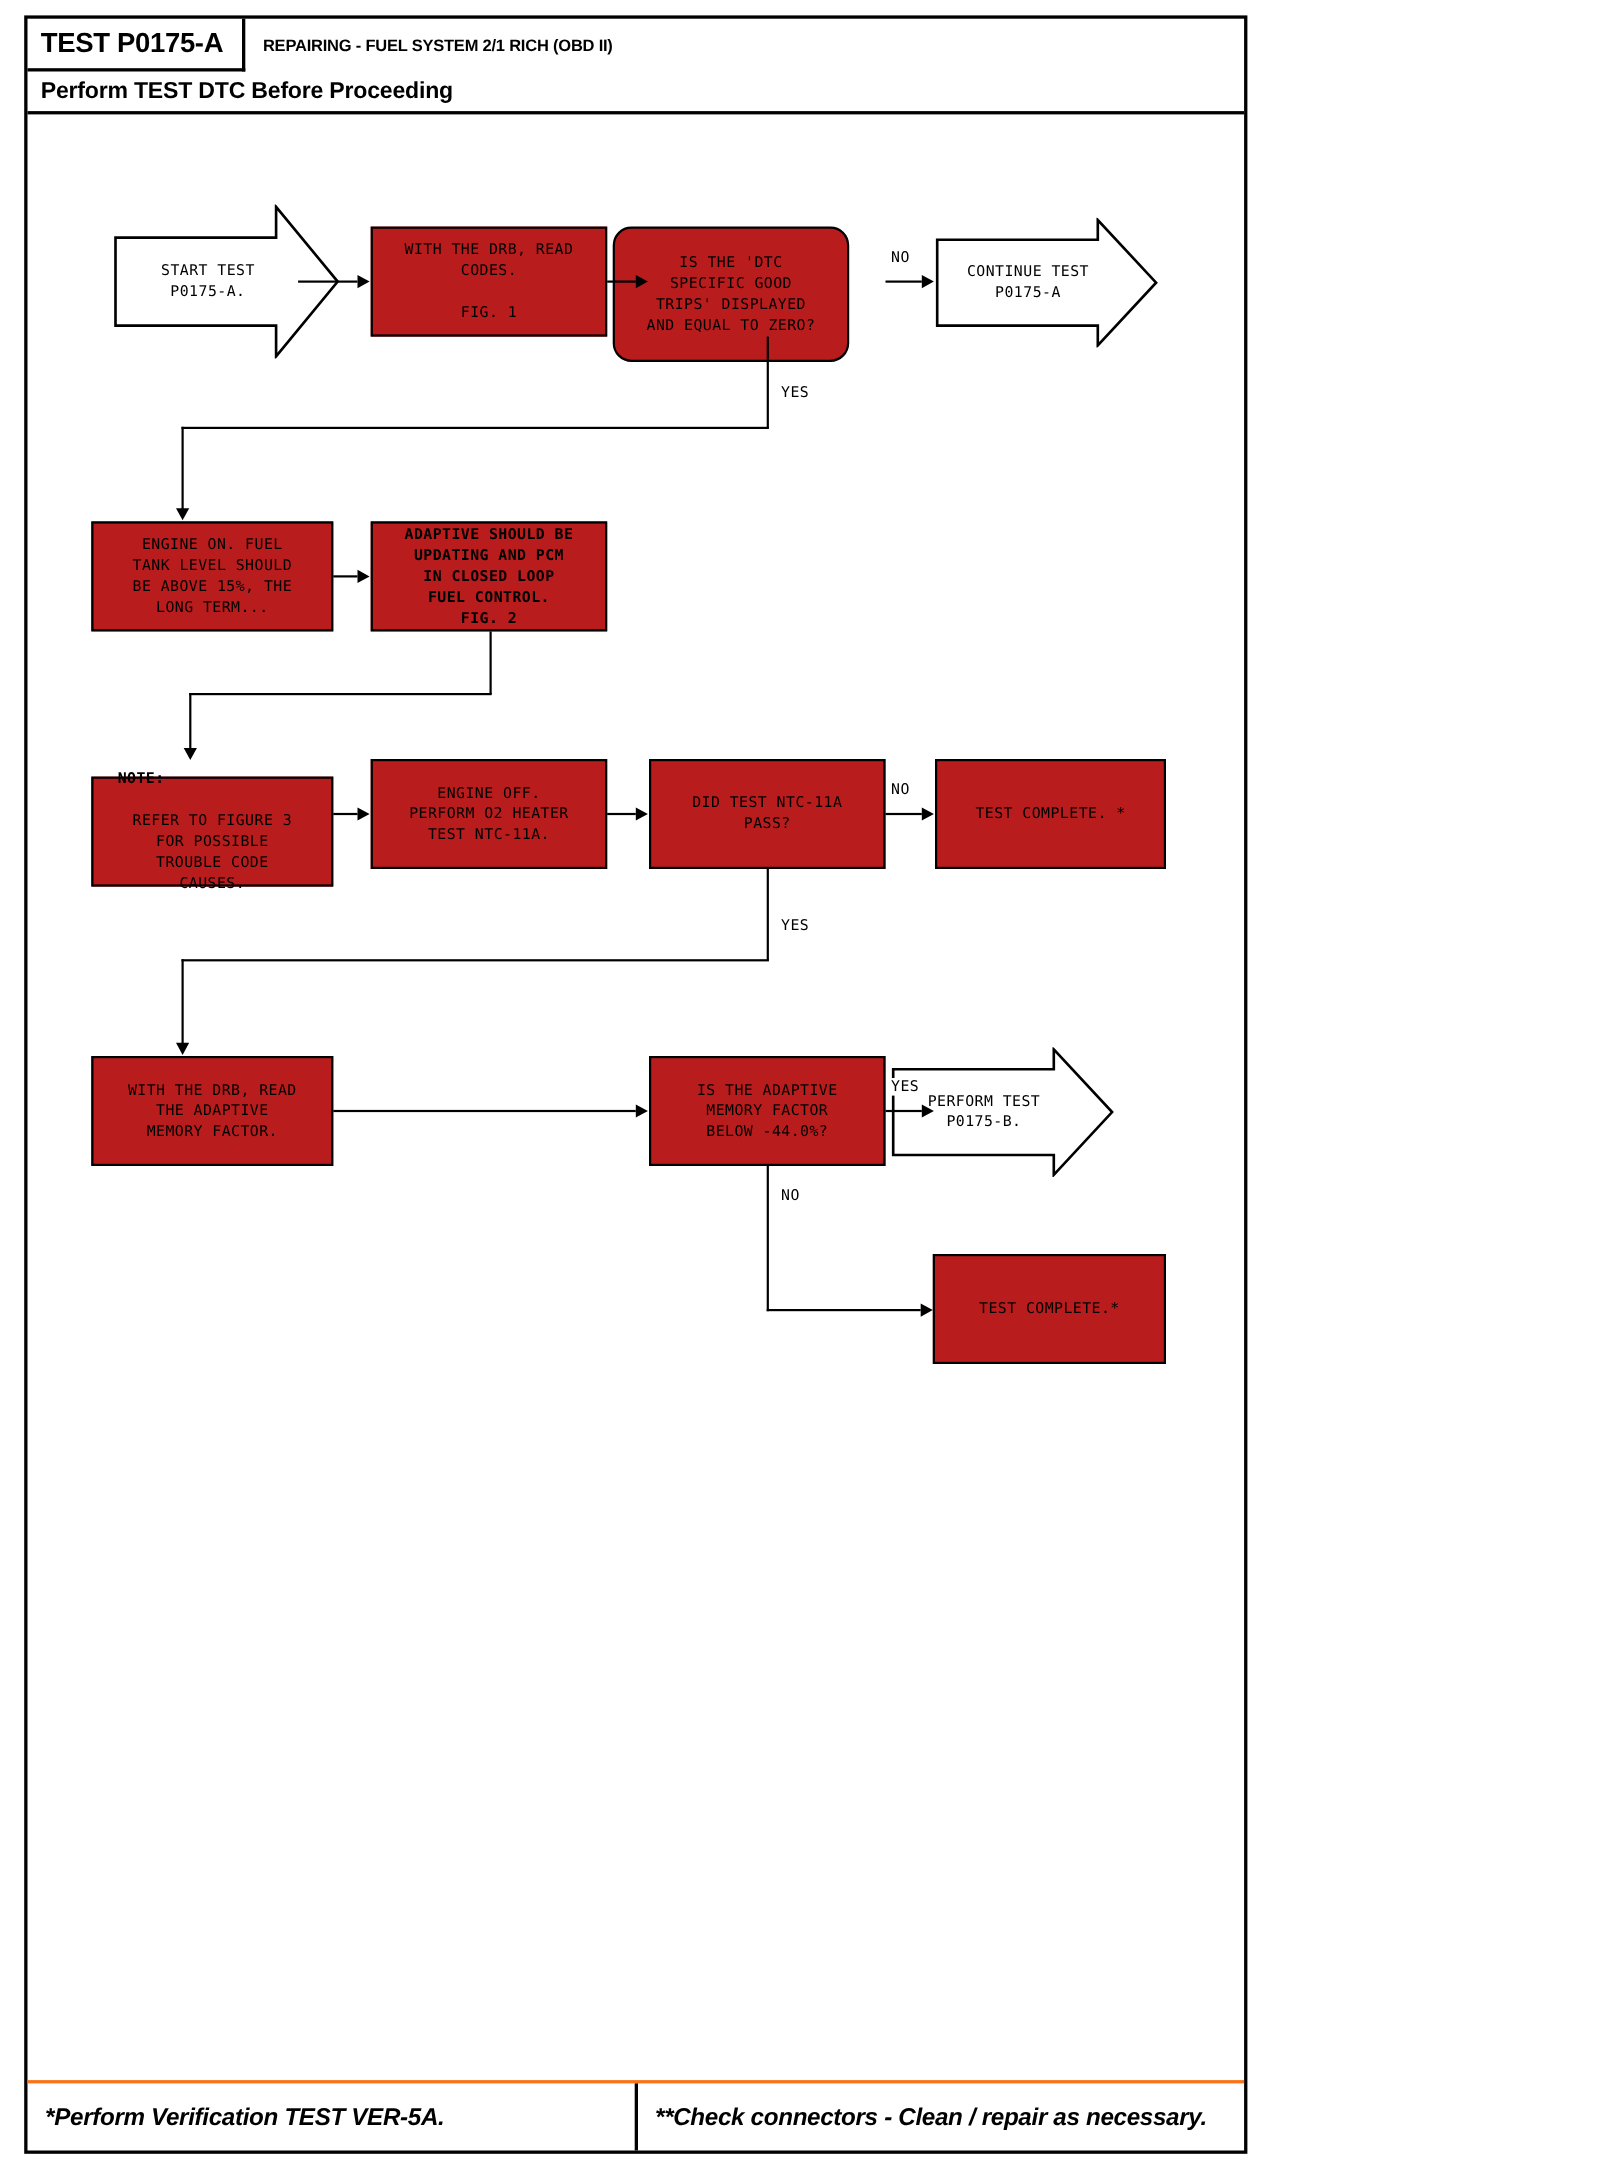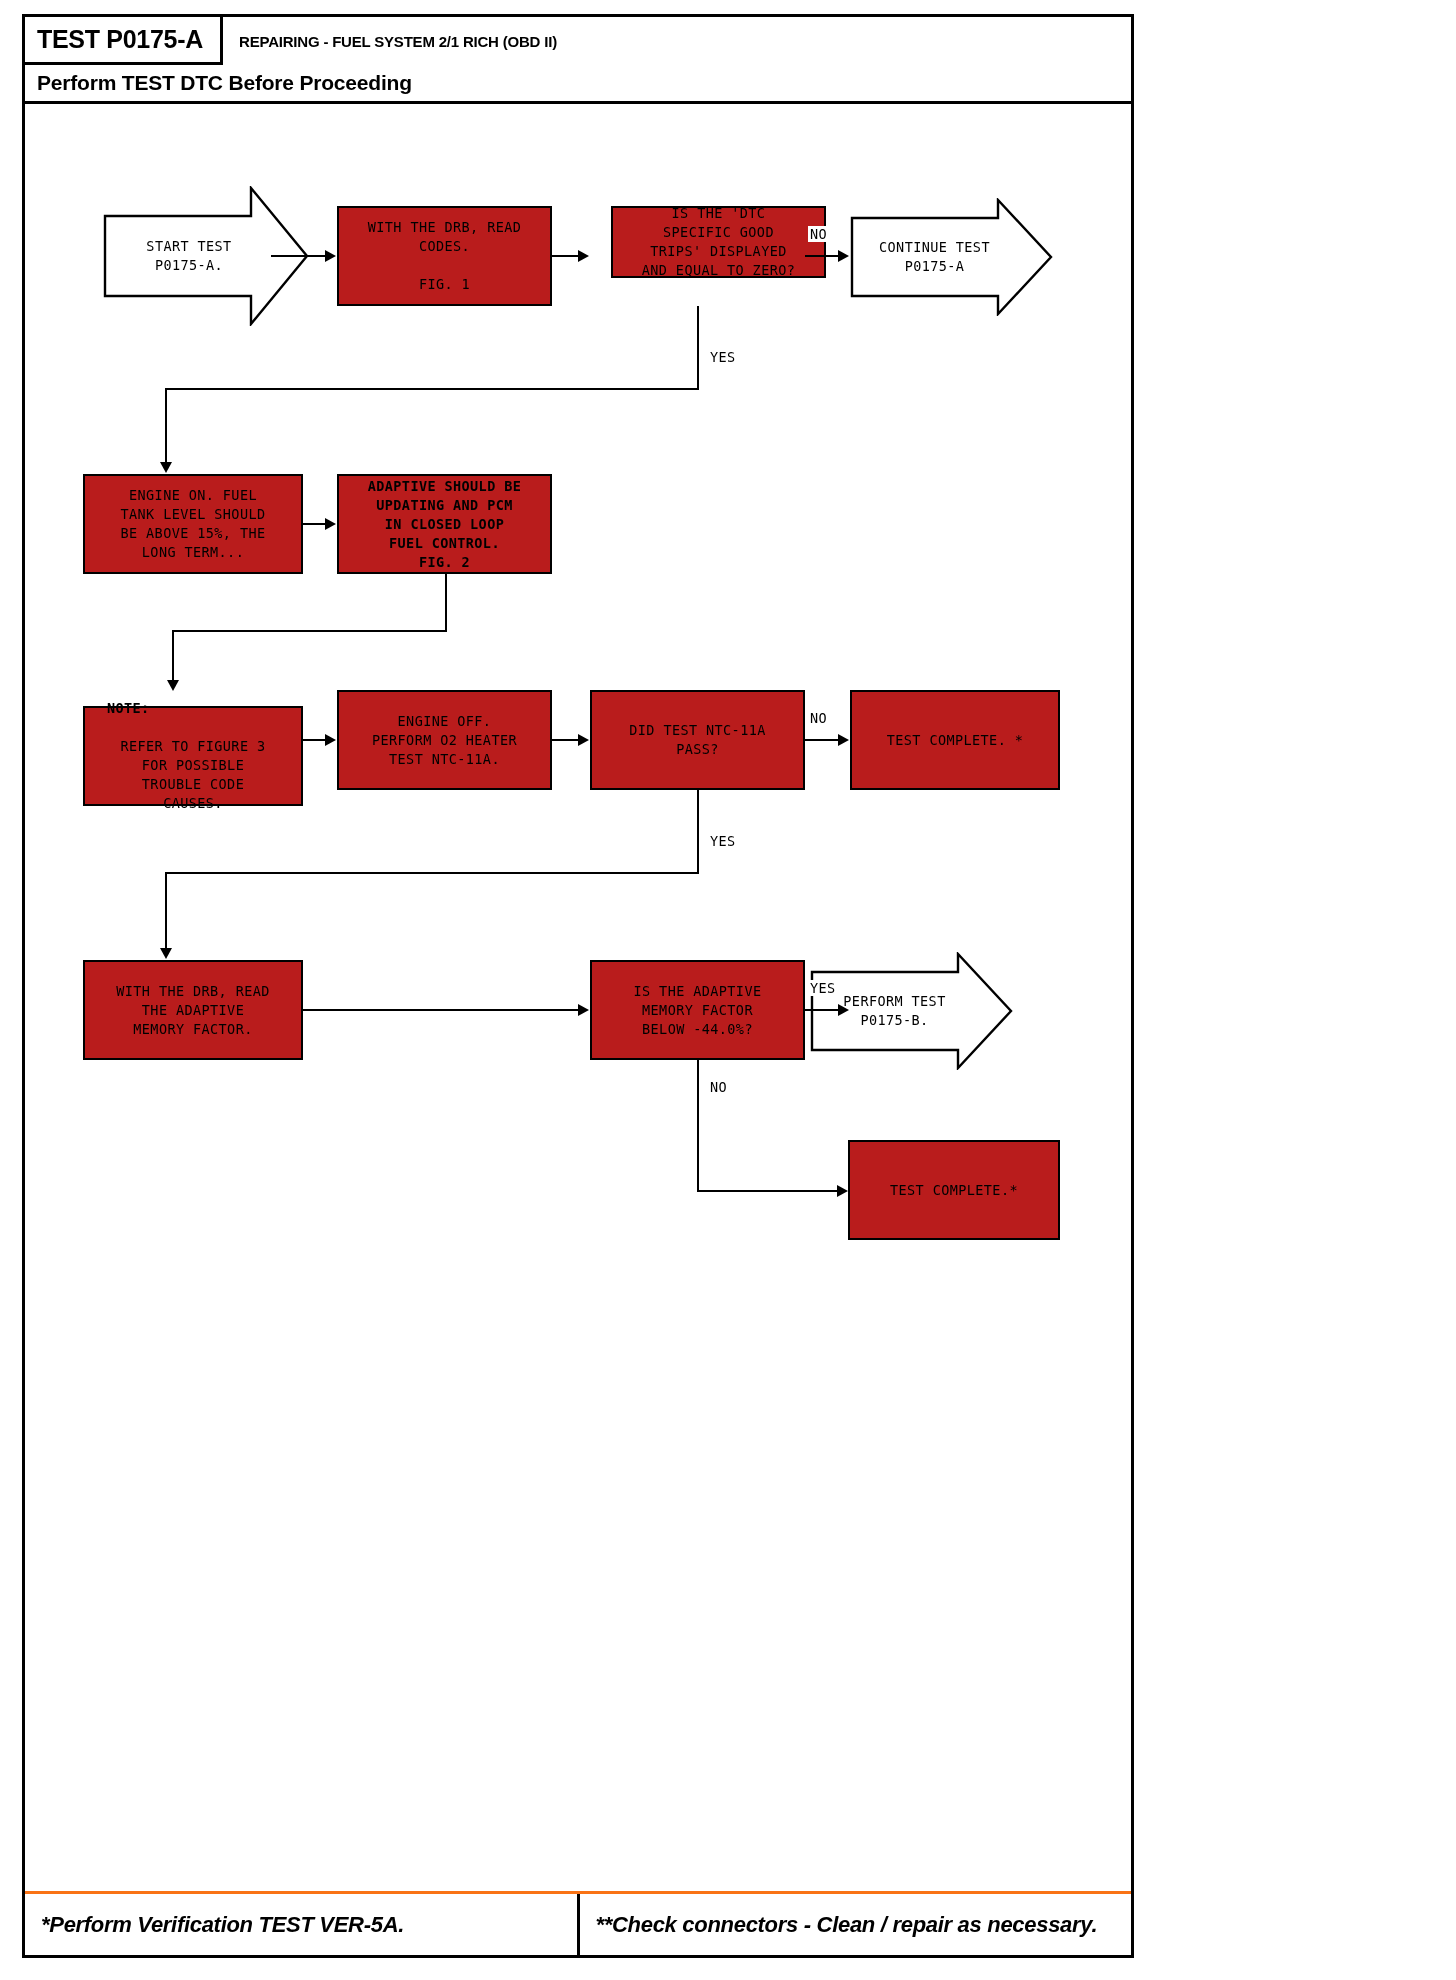--- a/index.html
+++ b/index.html
@@ -108,21 +108,21 @@
 P0175-A.</span>
     </div>
 
     <div class="node" style="left:312px;top:102px;width:215px;height:100px;">
       <span class="inner">WITH THE DRB, READ
 CODES.
 
 FIG. 1</span>
     </div>
 
-    <div class="node" style="left:586px;top:102px;width:215px;height:72px;">
+    <div class="node" style="left:532px;top:102px;width:215px;height:123px;border-radius:17px;">
       <span class="inner">IS THE 'DTC
 SPECIFIC GOOD
 TRIPS' DISPLAYED
 AND EQUAL TO ZERO?</span>
     </div>
 
     <div class="arrowbox" style="left:825px;top:94px;width:203px;height:118px;">
       <svg width="203" height="118" viewBox="0 0 203 118">
         <polygon points="2,20 148,20 148,2 201,59 148,116 148,98 2,98" fill="#fff" stroke="#000" stroke-width="2.4"></polygon>
       </svg>

